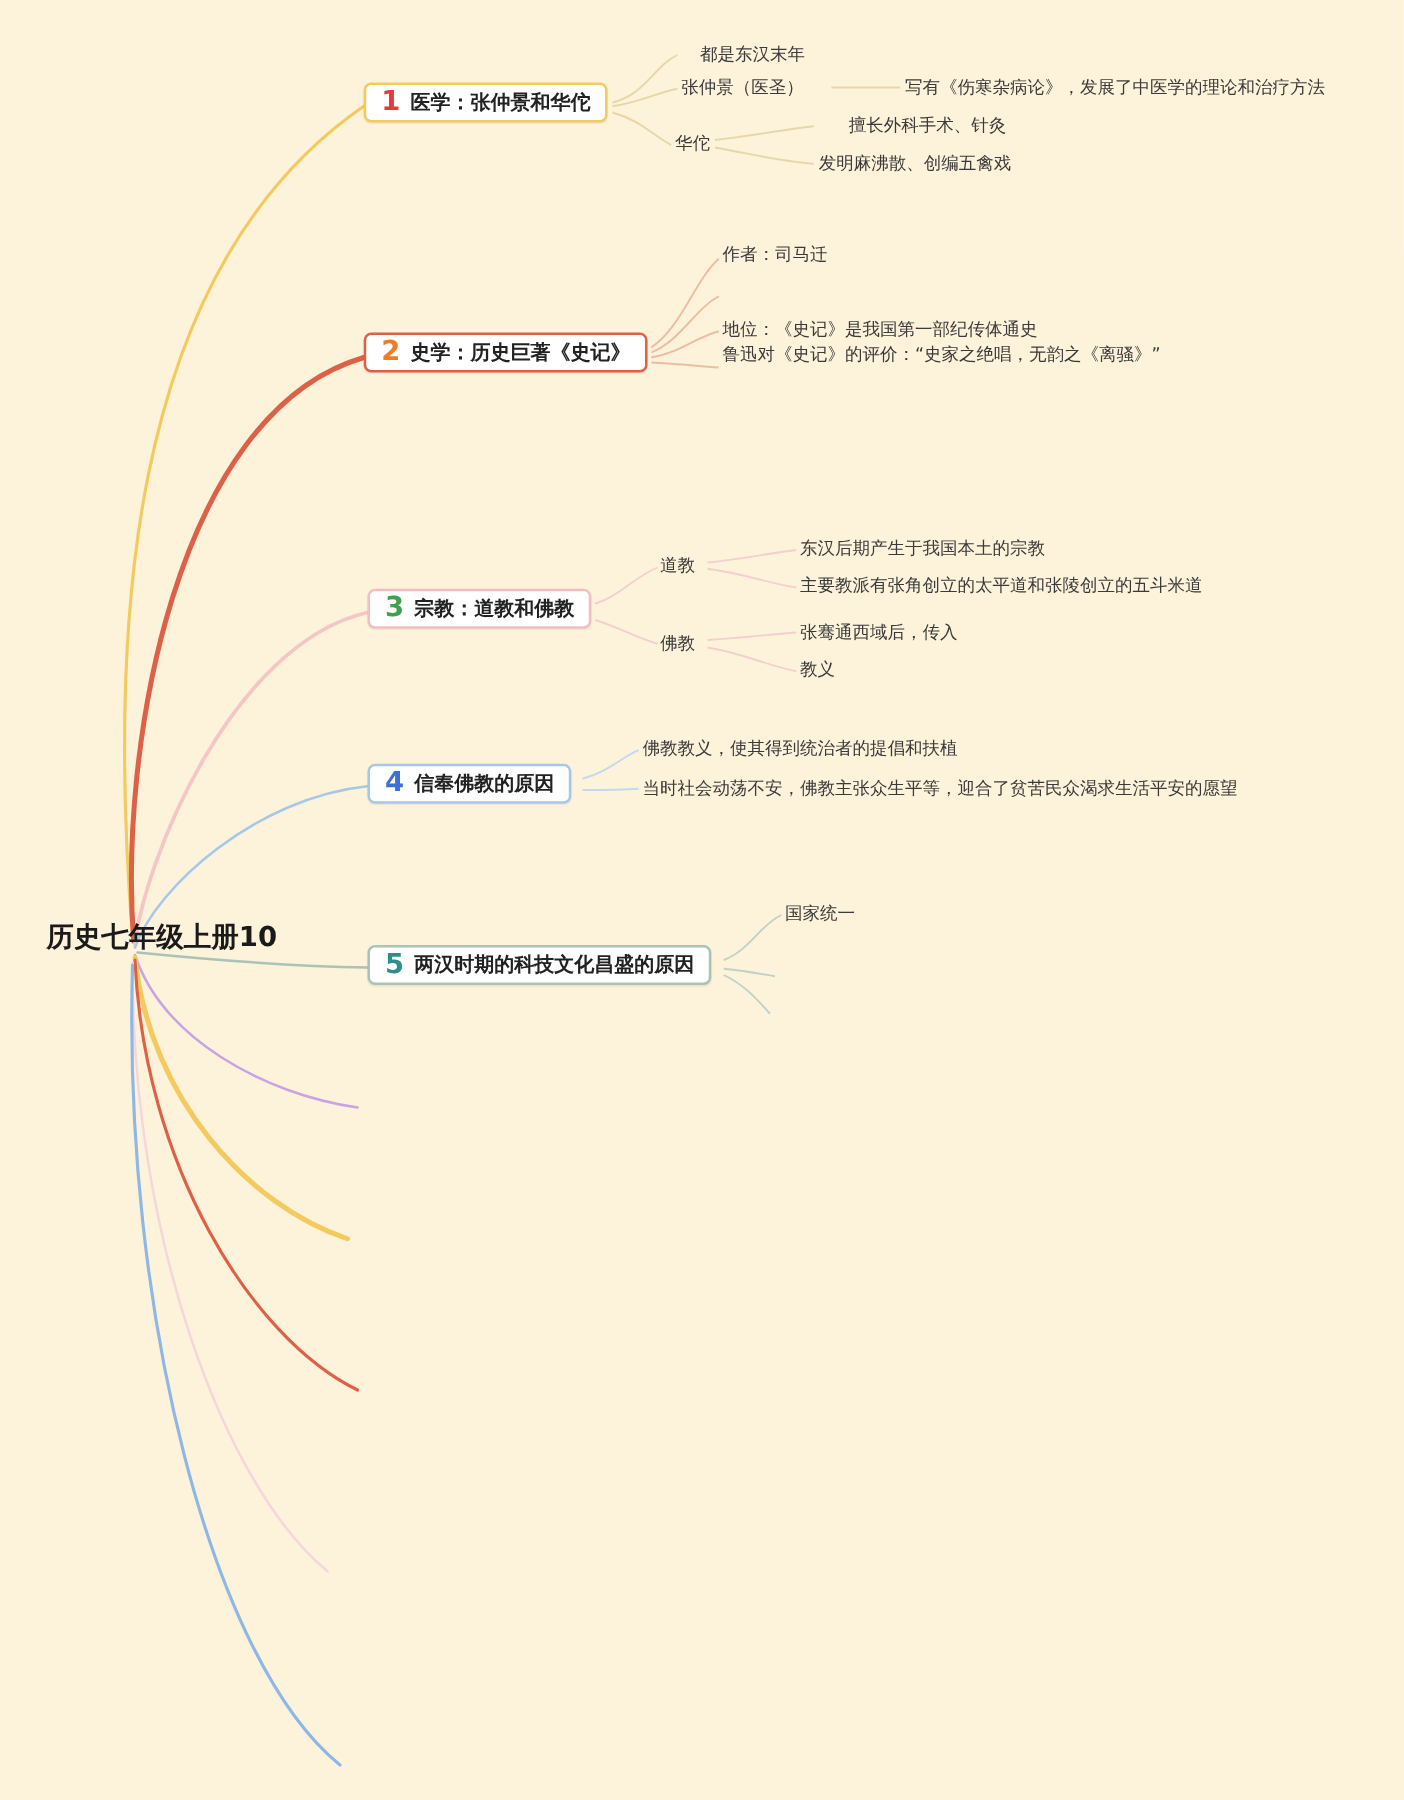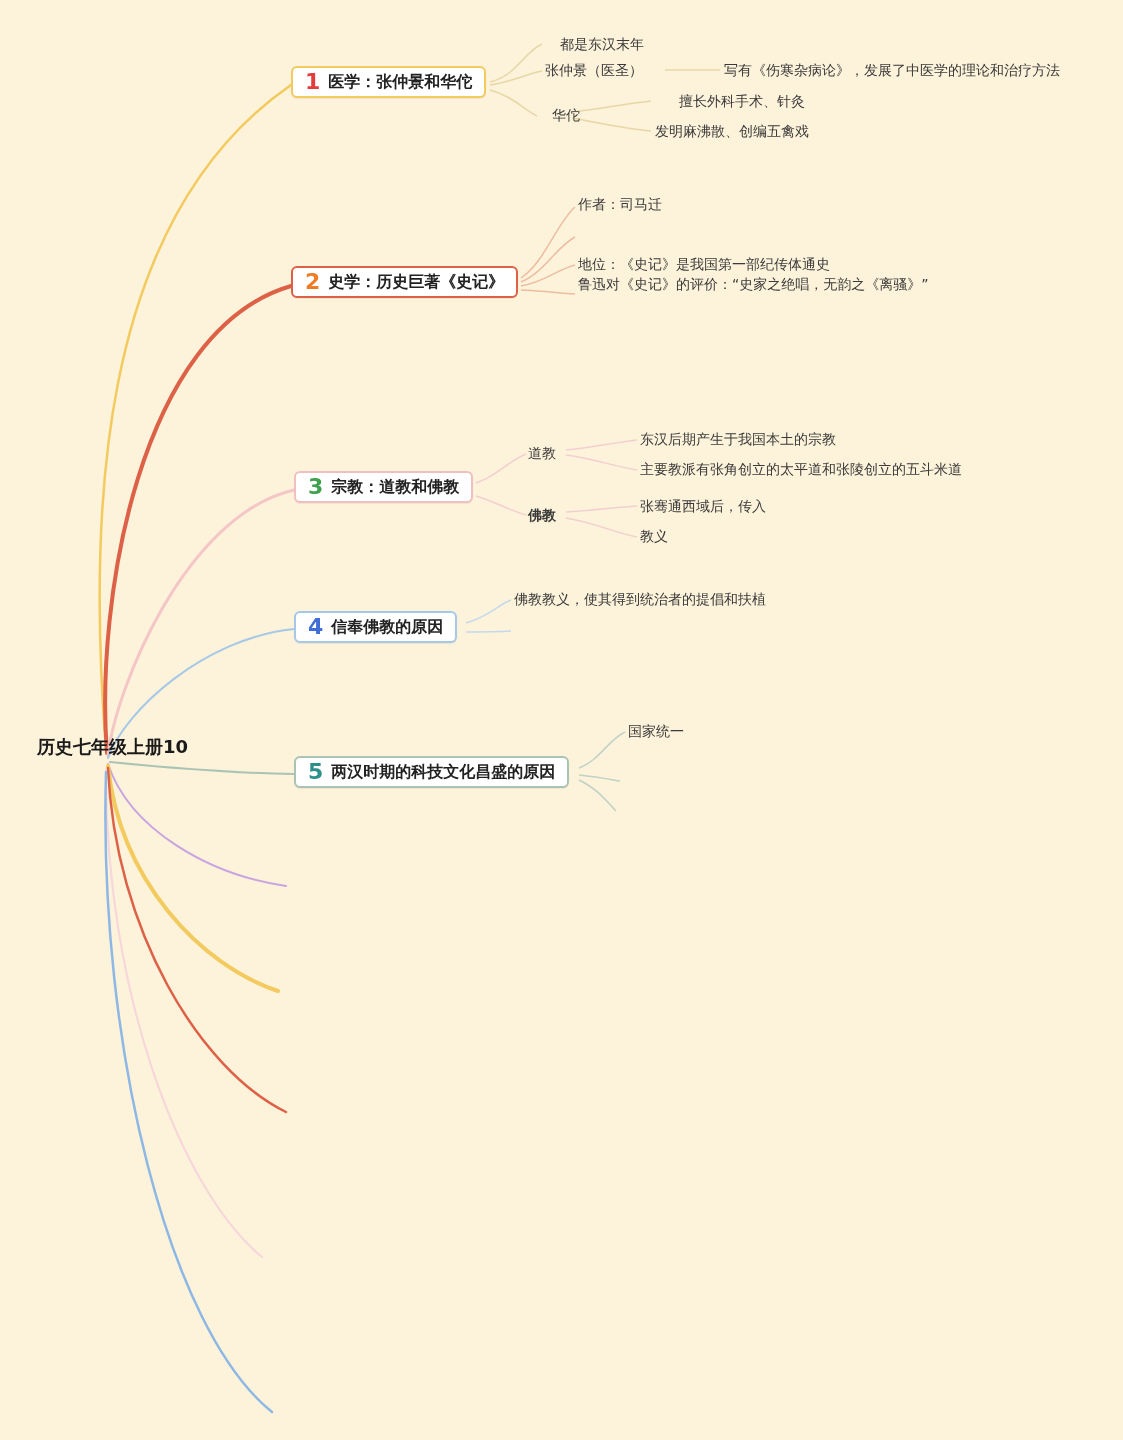--- a/index.html
+++ b/index.html
@@ -6,21 +6,21 @@
   .canvas{
     position:relative;
     width:1123px;height:1440px;
     background:#fdf2da;
     font-family:"DejaVu Sans","Liberation Sans",sans-serif;
     overflow:hidden;
   }
   .wires{position:absolute;left:0;top:0;width:1123px;height:1440px;}
   .root{
     position:absolute;left:37px;top:735px;
-    font-size:18px;font-weight:bold;color:#1a1a1a;white-space:nowrap;
+    font-size:22px;font-weight:bold;color:#1a1a1a;white-space:nowrap;
   }
   .node{
     position:absolute;
     display:flex;align-items:center;gap:8px;
     background:#ffffff;
     border:2px solid #cccccc;
     border-radius:6px;
     padding:3px 12px;
     font-size:16px;font-weight:bold;color:#222;
     white-space:nowrap;
@@ -80,48 +80,49 @@
 
   <div class="root">历史七年级上册10</div>
 
   <div class="node" style="left: 291px; top: 66px; border-color: rgb(242, 202, 94);">
     <span class="num" style="color: rgb(226, 60, 60);">1</span>
     <span>医学：张仲景和华佗</span>
   </div>
   <div class="leaf" style="left:560px;top:36px;">都是东汉末年</div>
   <div class="leaf" style="left:545px;top:62px;">张仲景（医圣）</div>
   <div class="leaf" style="left:724px;top:62px;">写有《伤寒杂病论》，发展了中医学的理论和治疗方法</div>
-  <div class="leaf" style="left:552px;top:107px;text-align:right;">华佗</div>
+  <div class="leaf" style="left:540px;top:107px;text-align:right;">华佗</div>
   <div class="leaf" style="left:655px;top:93px;margin-left:24px;">擅长外科手术、针灸</div>
   <div class="leaf" style="left:655px;top:123px;">发明麻沸散、创编五禽戏</div>
 
   <div class="node" style="left: 291px; top: 266px; border-color: rgb(221, 97, 71);">
     <span class="num" style="color: rgb(239, 125, 38);">2</span>
     <span>史学：历史巨著《史记》</span>
   </div>
   <div class="leaf" style="left:578px;top:196px;text-align:right;">作者：司马迁</div>
   <div class="leaf" style="left:578px;top:256px;">地位：《史记》是我国第一部纪传体通史</div>
   <div class="leaf" style="left:578px;top:276px;text-align:center;">鲁迅对《史记》的评价：“史家之绝唱，无韵之《离骚》”</div>
 
   <div class="node" style="left: 294px; top: 471px; border-color: rgb(242, 191, 192);">
     <span class="num" style="color: rgb(63, 161, 77);">3</span>
     <span>宗教：道教和佛教</span>
   </div>
   <div class="leaf" style="left:528px;top:445px;">道教</div>
   <div class="leaf" style="left:640px;top:431px;">东汉后期产生于我国本土的宗教</div>
   <div class="leaf" style="left:640px;top:461px;">主要教派有张角创立的太平道和张陵创立的五斗米道</div>
-  <div class="leaf" style="left:528px;top:507px;font-weight:bold;">佛教</div>
+  <div class="leaf" style="left:528px;top:507px;">佛教</div>
   <div class="leaf" style="left:640px;top:498px;">张骞通西域后，传入</div>
   <div class="leaf" style="left:640px;top:528px;">教义</div>
 
   <div class="node" style="left: 294px; top: 611px; border-color: rgb(166, 200, 232);">
     <span class="num" style="color: rgb(63, 111, 214);">4</span>
     <span>信奉佛教的原因</span>
   </div>
   <div class="leaf" style="left:514px;top:591px;">佛教教义，使其得到统治者的提倡和扶植</div>
+  <div class="leaf" style="left:514px;top:623px;">当时社会动荡不安，佛教主张众生平等，迎合了贫苦民众渴求生活平安的愿望</div>
 
   <div class="node" style="left: 294px; top: 756px; border-color: rgb(169, 195, 181);">
     <span class="num" style="color: rgb(45, 143, 138);">5</span>
     <span>两汉时期的科技文化昌盛的原因</span>
   </div>
   <div class="leaf" style="left:628px;top:723px;">国家统一</div>
 
 </div>
 
 </body></html>

